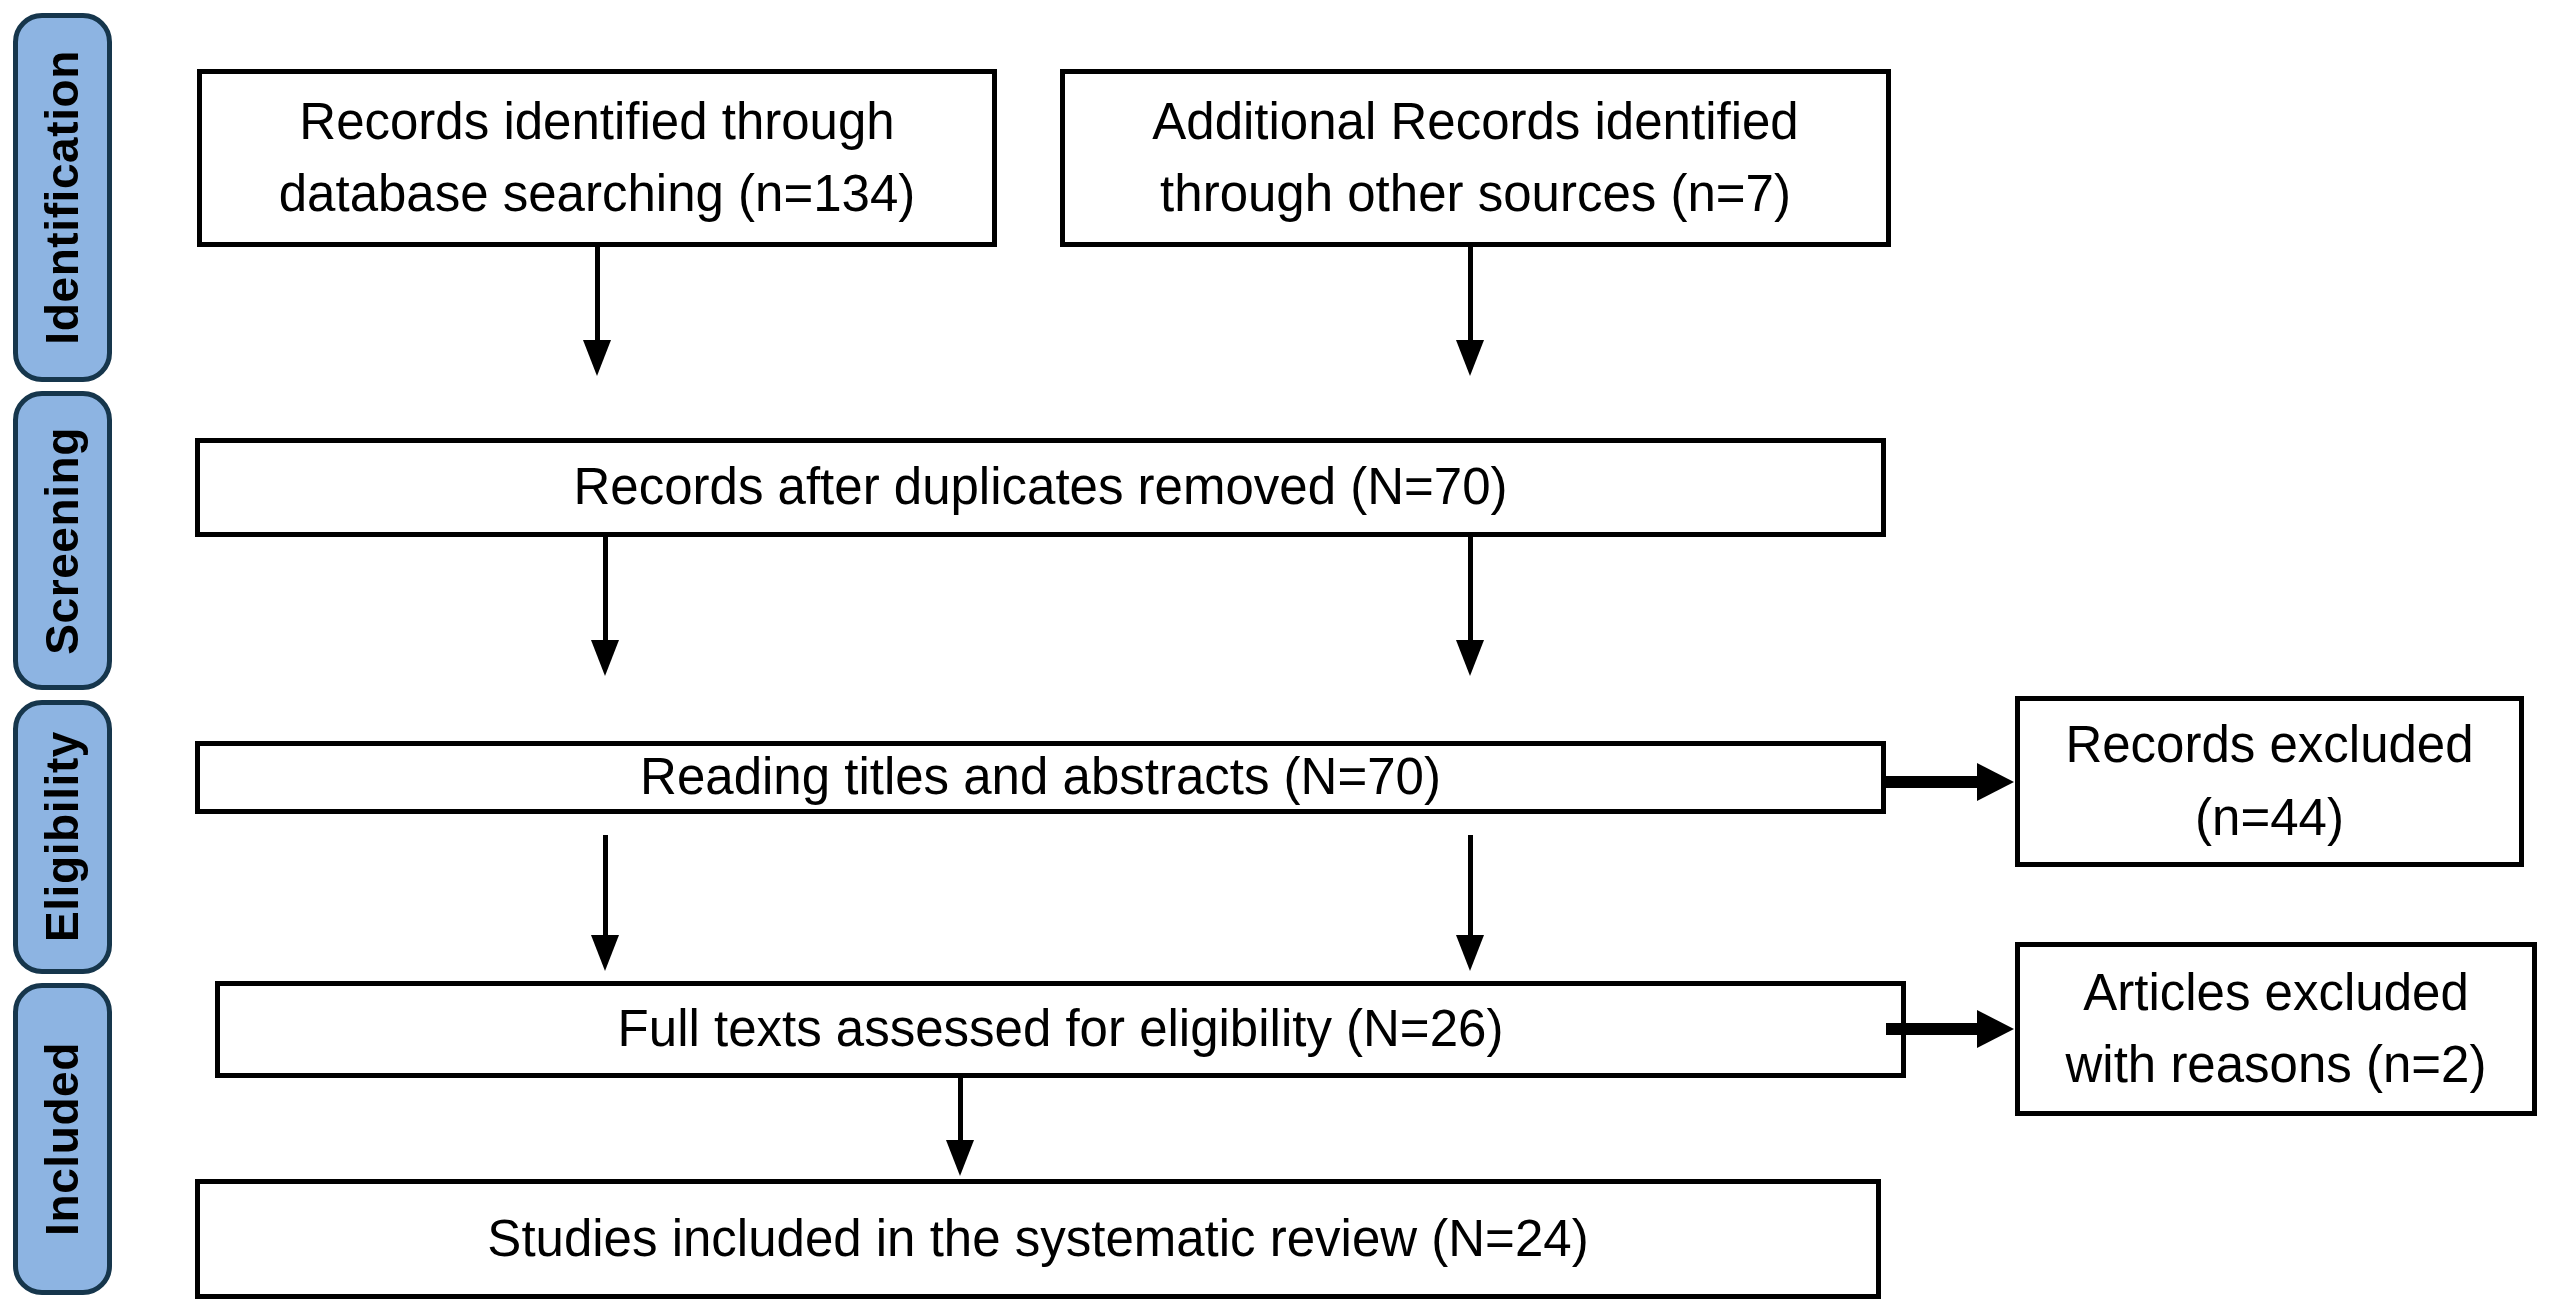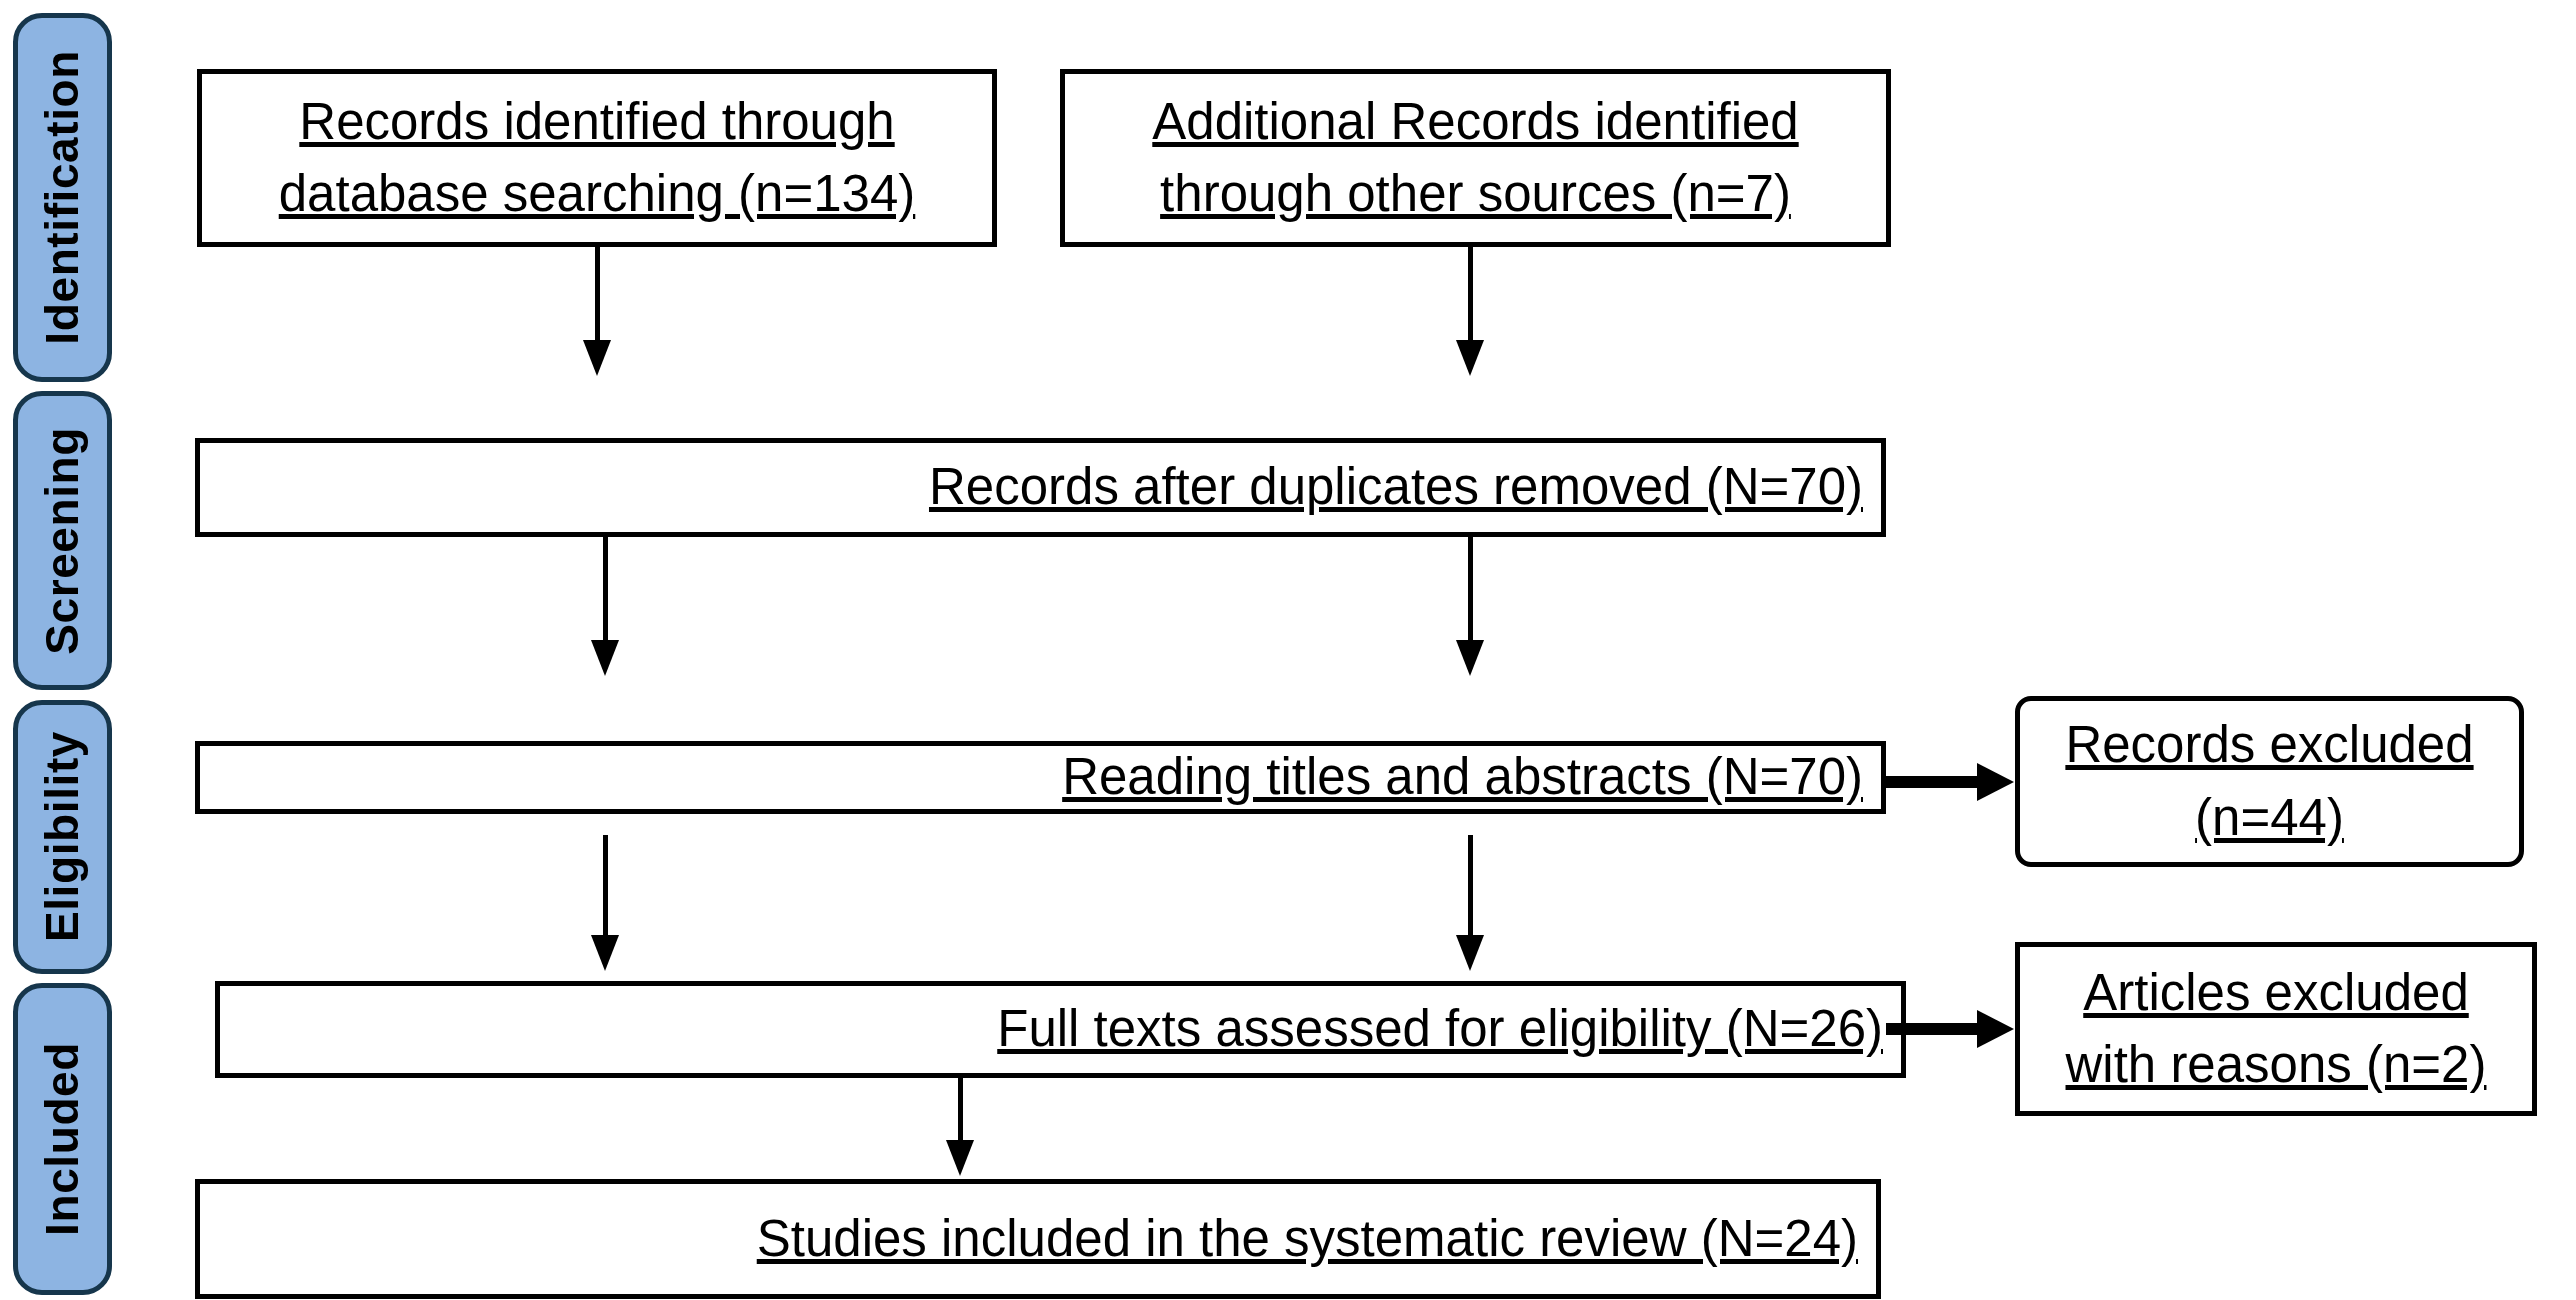--- a/index.html
+++ b/index.html
@@ -34,26 +34,25 @@
     font-weight:bold;
     font-size:46px;
     letter-spacing:0.6px;
     white-space:nowrap;
   }
   
   .flow-box{
     position:absolute;
     background:var(--box-fill);
     border:5.8px solid var(--box-border);
-    display:flex;align-items:center;justify-content:flex-end;
+    display:flex;align-items:center;justify-content:center;
     text-align:center;
     font-size:51px;
     line-height:1.42;
     padding:2.6px 18px;
-    text-decoration:underline;
   }
   
   .varrow{position:absolute;width:28px;}
   .varrow .shaft{
     position:absolute;left:11.5px;top:0;bottom:33px;width:5.1px;
     background:var(--arrow);
   }
   .varrow .head{
     position:absolute;left:0;bottom:0;width:0;height:0;
     border-left:14px solid transparent;
@@ -78,21 +77,21 @@
   #tab-screening{top:391px;height:299px;}
   #tab-eligibility{top:700px;height:274px;}
   #tab-included{top:983px;height:312px;}
 
   #box-db{left:197px;top:69px;width:800px;height:178px;}
   #box-other{left:1060px;top:69px;width:831px;height:178px;}
   #box-dup{left:195px;top:438px;width:1691px;height:99px;}
   #box-titles{left:195px;top:693px;width:1691px;height:73px;margin-top:48px;}
   #box-full{left:195px;top:981px;width:1691px;height:97px;margin-left:20px;}
   #box-included{left:195px;top:1179px;width:1686px;height:120px;}
-  #box-rec-excl{left:2015px;top:696px;width:509px;height:171px;padding:2.6px 12.8px;border-radius:16px;}
+  #box-rec-excl{left:2015px;top:696px;width:509px;height:171px;padding:2.6px 12.8px;}
   #box-art-excl{left:2015px;top:942px;width:522px;height:174px;padding:2.6px 12.8px;}
 
   #arr-db-down{left:583px;top:247px;height:129px;}
   #arr-other-down{left:1456px;top:247px;height:129px;}
   #arr-dup-left{left:591px;top:537px;height:139px;}
   #arr-dup-right{left:1456px;top:537px;height:139px;}
   #arr-titles-left{left:591px;top:835px;height:136px;}
   #arr-titles-right{left:1456px;top:835px;height:136px;}
   #arr-full-down{left:946px;top:1078px;height:98px;}
   #arr-titles-excl{left:1886px;top:763px;width:128px;}

